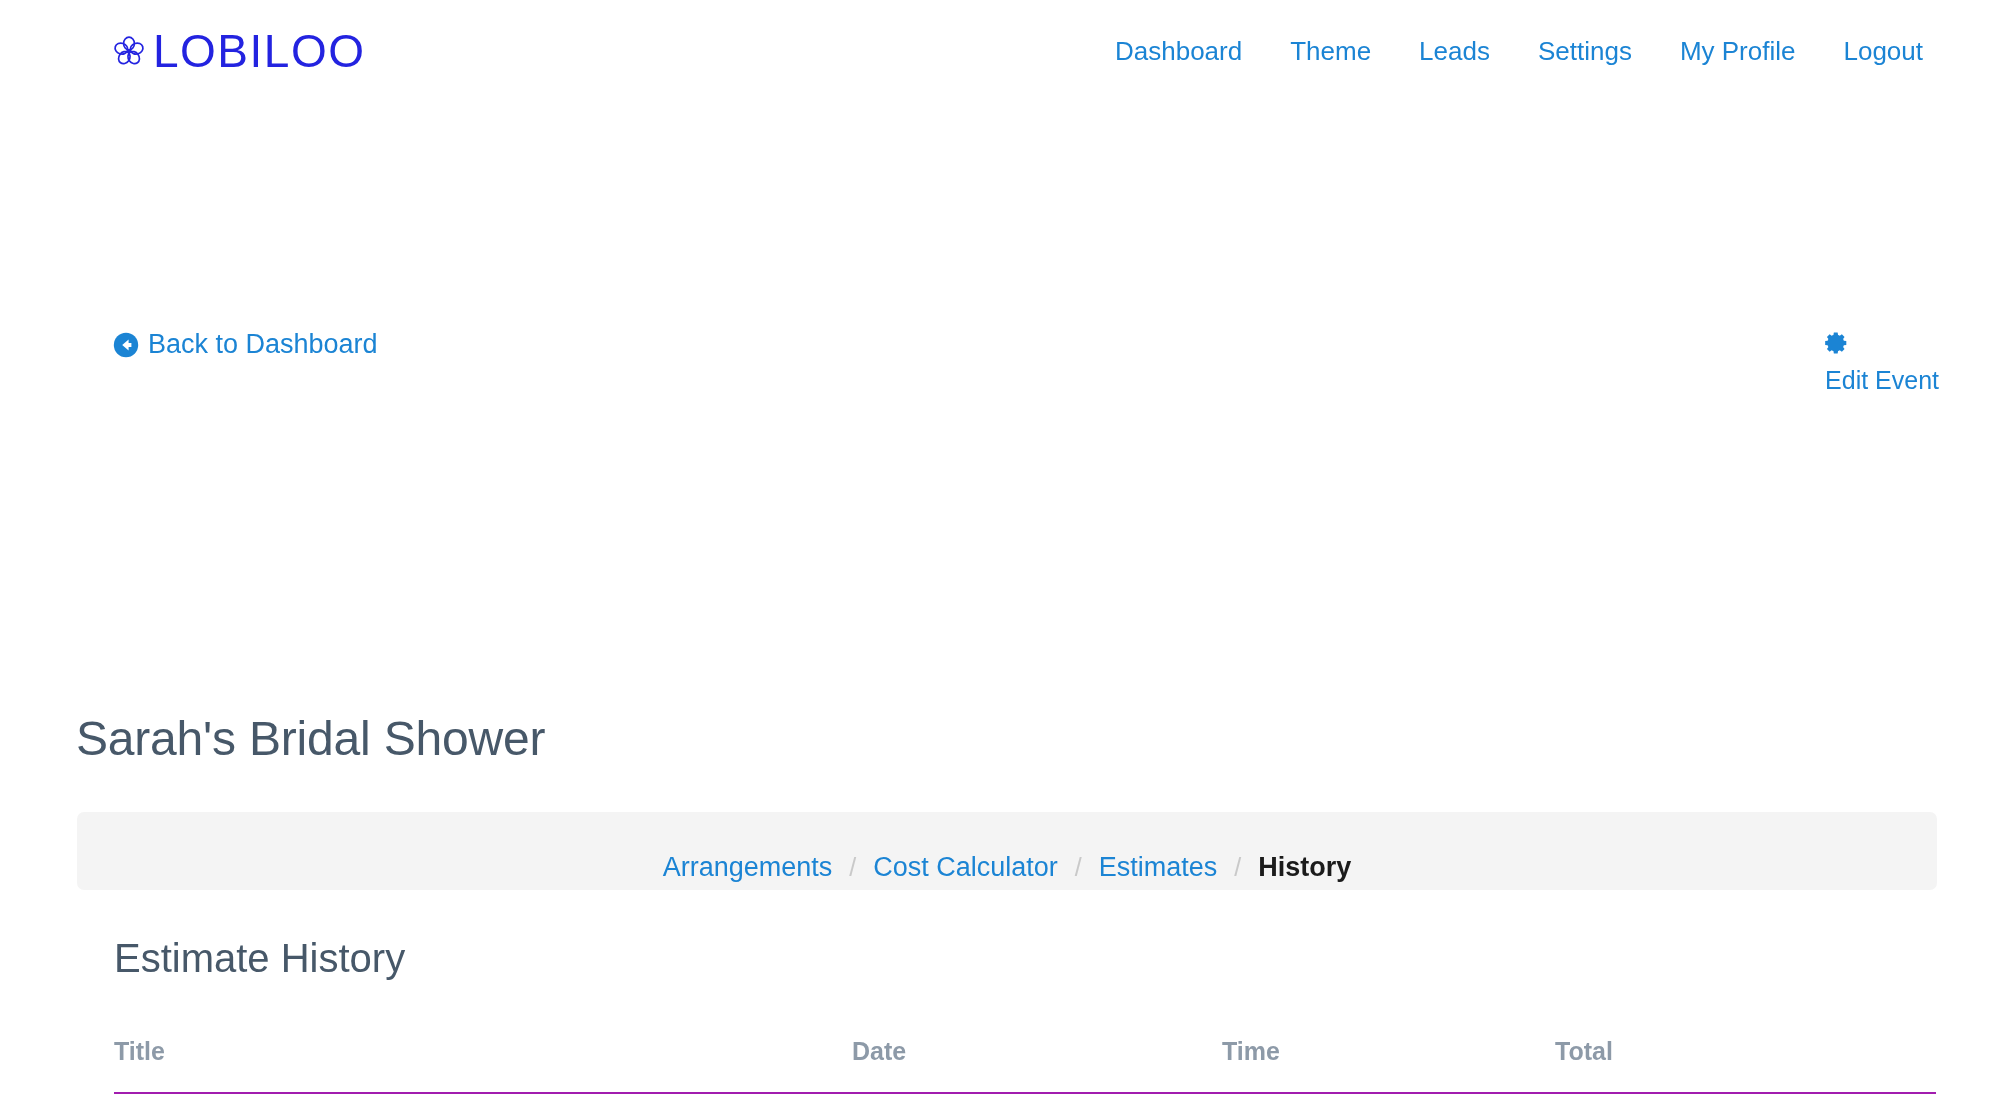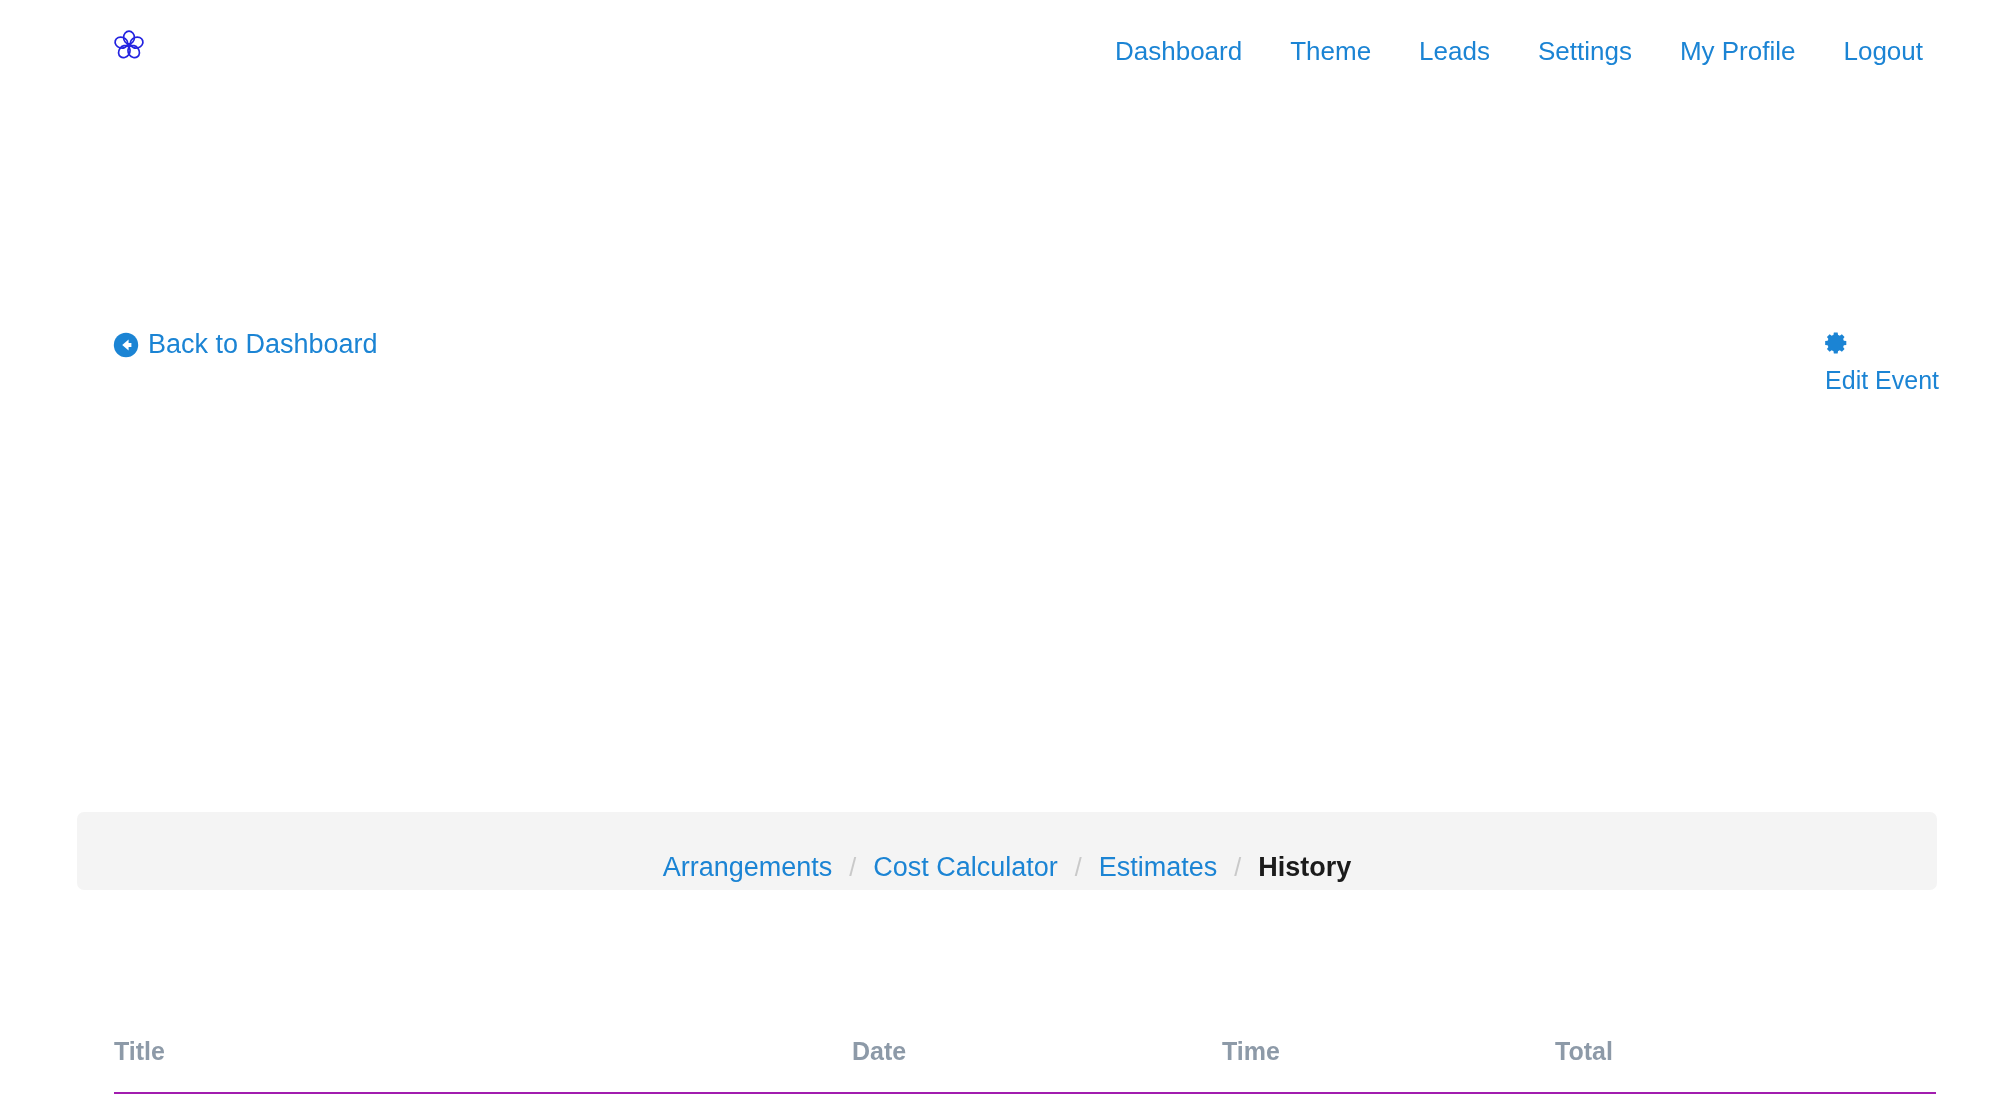--- a/index.html
+++ b/index.html
@@ -202,20 +202,21 @@
         <g fill="none" stroke="#2323e0" stroke-width="1.7">
           <ellipse cx="17" cy="9.5" rx="5.4" ry="6.4"></ellipse>
           <ellipse cx="24.6" cy="14.6" rx="5.4" ry="6.4" transform="rotate(72 24.6 14.6)"></ellipse>
           <ellipse cx="21.7" cy="23.6" rx="5.4" ry="6.4" transform="rotate(144 21.7 23.6)"></ellipse>
           <ellipse cx="12.3" cy="23.6" rx="5.4" ry="6.4" transform="rotate(216 12.3 23.6)"></ellipse>
           <ellipse cx="9.4" cy="14.6" rx="5.4" ry="6.4" transform="rotate(288 9.4 14.6)"></ellipse>
           <circle cx="17" cy="17" r="1.9" fill="#2323e0" stroke="none"></circle>
         </g>
       </svg>
     </span>
+    <span class="brand-text">LOBILOO</span>
   </a>
 
   <nav class="main-nav">
     <a href="#">Dashboard</a>
     <a href="#">Theme</a>
     <a href="#">Leads</a>
     <a href="#">Settings</a>
     <a href="#">My Profile</a>
     <a href="#">Logout</a>
   </nav>
@@ -238,33 +239,35 @@
       <span class="ico">
         <svg width="24" height="24" viewBox="0 0 24 24">
           <path fill="#1b84d4" d="M12 8.2a3.8 3.8 0 1 0 0 7.6 3.8 3.8 0 0 0 0-7.6zm0 6a2.2 2.2 0 1 1 0-4.4 2.2 2.2 0 0 1 0 4.4z"></path>
           <path fill="#1b84d4" d="M21.3 13.9v-3.8l-2.5-.42a7.1 7.1 0 0 0-.72-1.74l1.47-2.06-2.69-2.69-2.06 1.47a7.1 7.1 0 0 0-1.74-.72L12.64 1.4H8.84l-.42 2.54c-.61.17-1.2.41-1.74.72L4.62 3.19 1.93 5.88 3.4 7.94c-.31.55-.55 1.13-.72 1.74l-2.5.42v3.8l2.5.42c.17.61.41 1.19.72 1.74l-1.47 2.06 2.69 2.69 2.06-1.47c.55.31 1.13.55 1.74.72l.42 2.54h3.8l.42-2.54c.61-.17 1.19-.41 1.74-.72l2.06 1.47 2.69-2.69-1.47-2.06c.31-.55.55-1.13.72-1.74l2.5-.42z"></path>
         </svg>
       </span>
       <span>Edit Event</span>
     </a>
   </div>
 
+  <h1 class="page-title">Sarah's Bridal Shower</h1>
 
   <nav class="crumb-bar">
     <div class="crumb-inner">
       <a class="crumb-link" href="#">Arrangements</a>
       <span class="crumb-sep">/</span>
       <a class="crumb-link" href="#">Cost Calculator</a>
       <span class="crumb-sep">/</span>
       <a class="crumb-link" href="#">Estimates</a>
       <span class="crumb-sep">/</span>
       <span class="crumb-active">History</span>
     </div>
   </nav>
 
+  <h2 class="section-title">Estimate History</h2>
 
   <table class="history-table">
     <colgroup>
       <col class="c-title">
         <col class="c-date">
         <col class="c-time">
         <col class="c-total">
     </colgroup>
     <thead>
       <tr>

